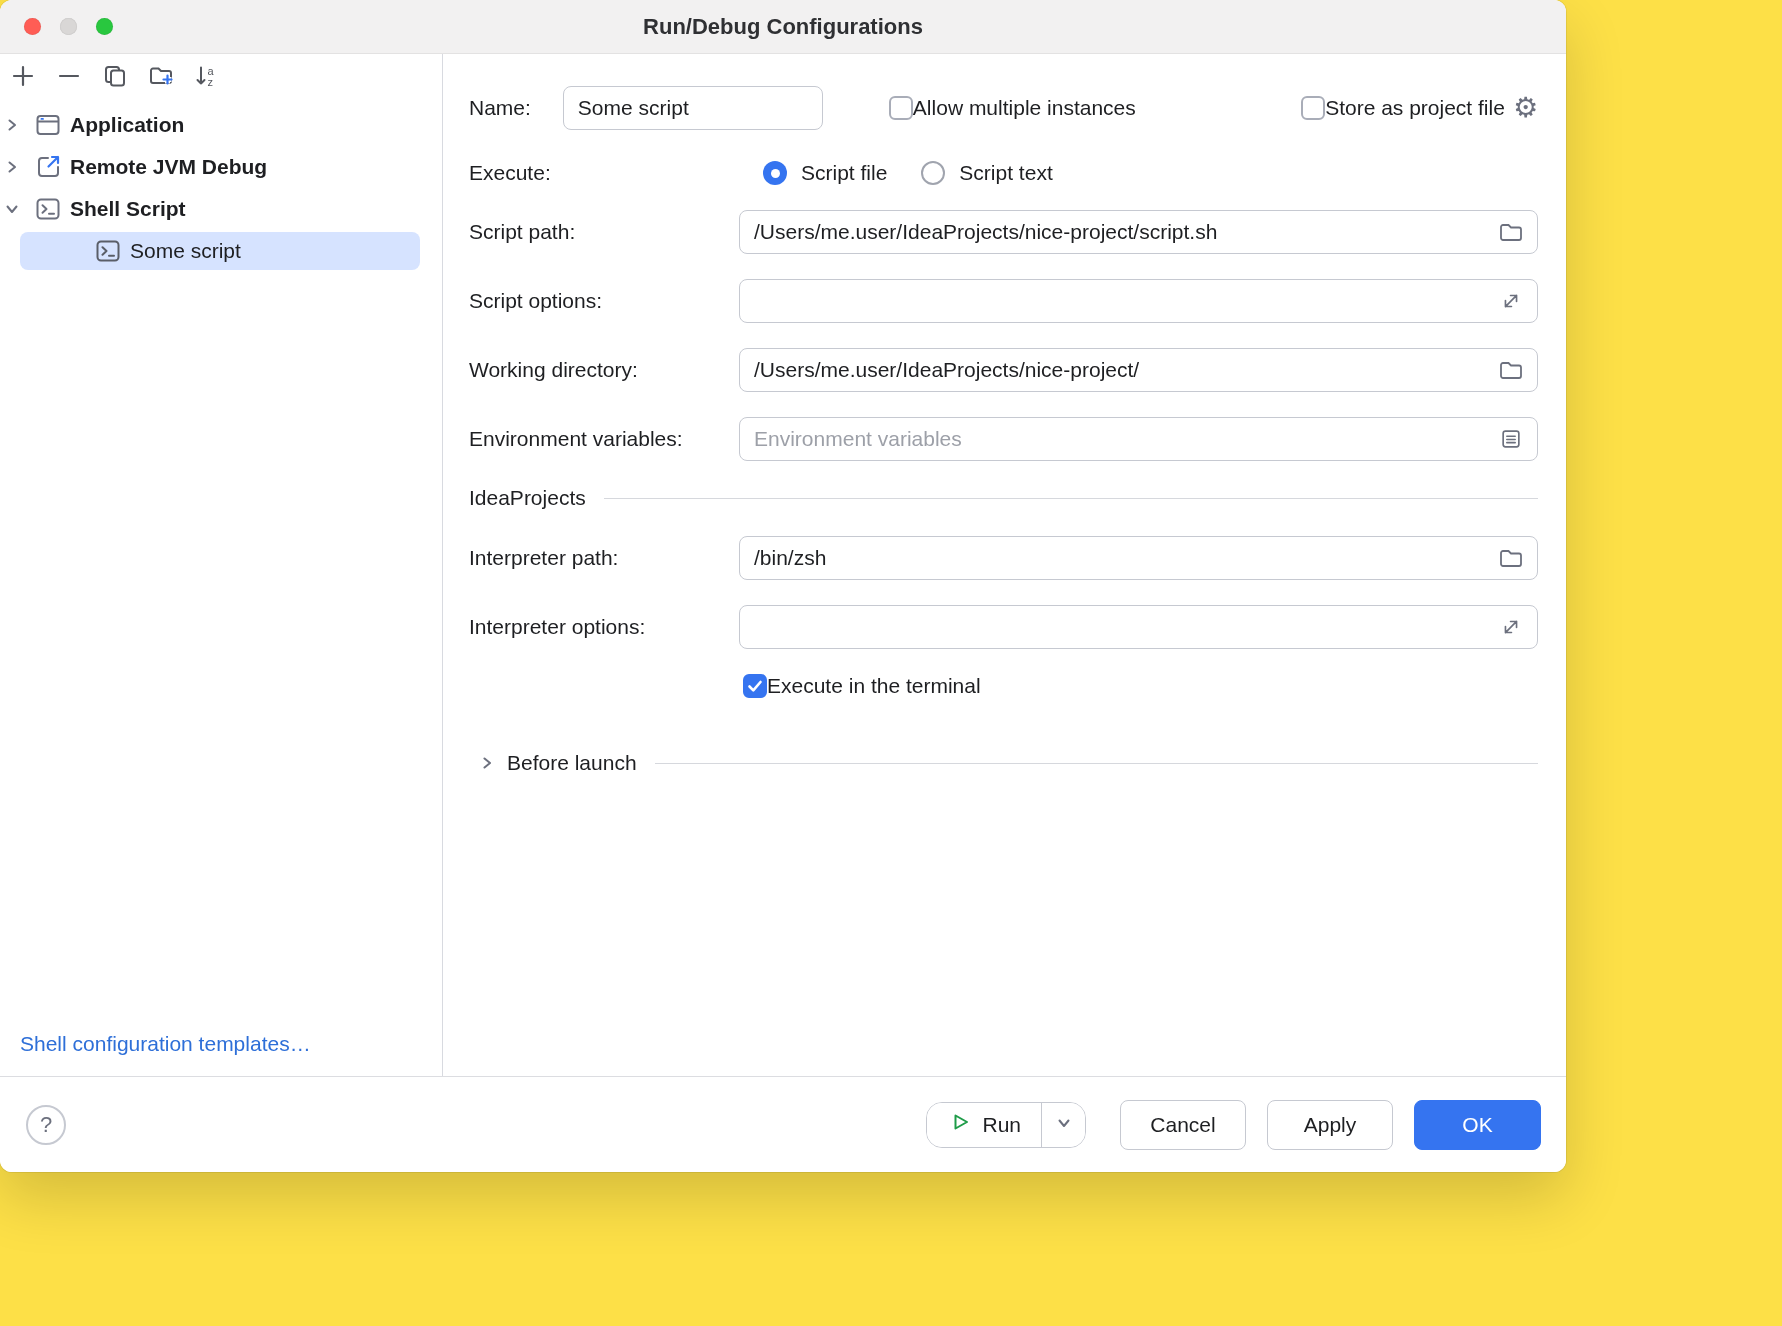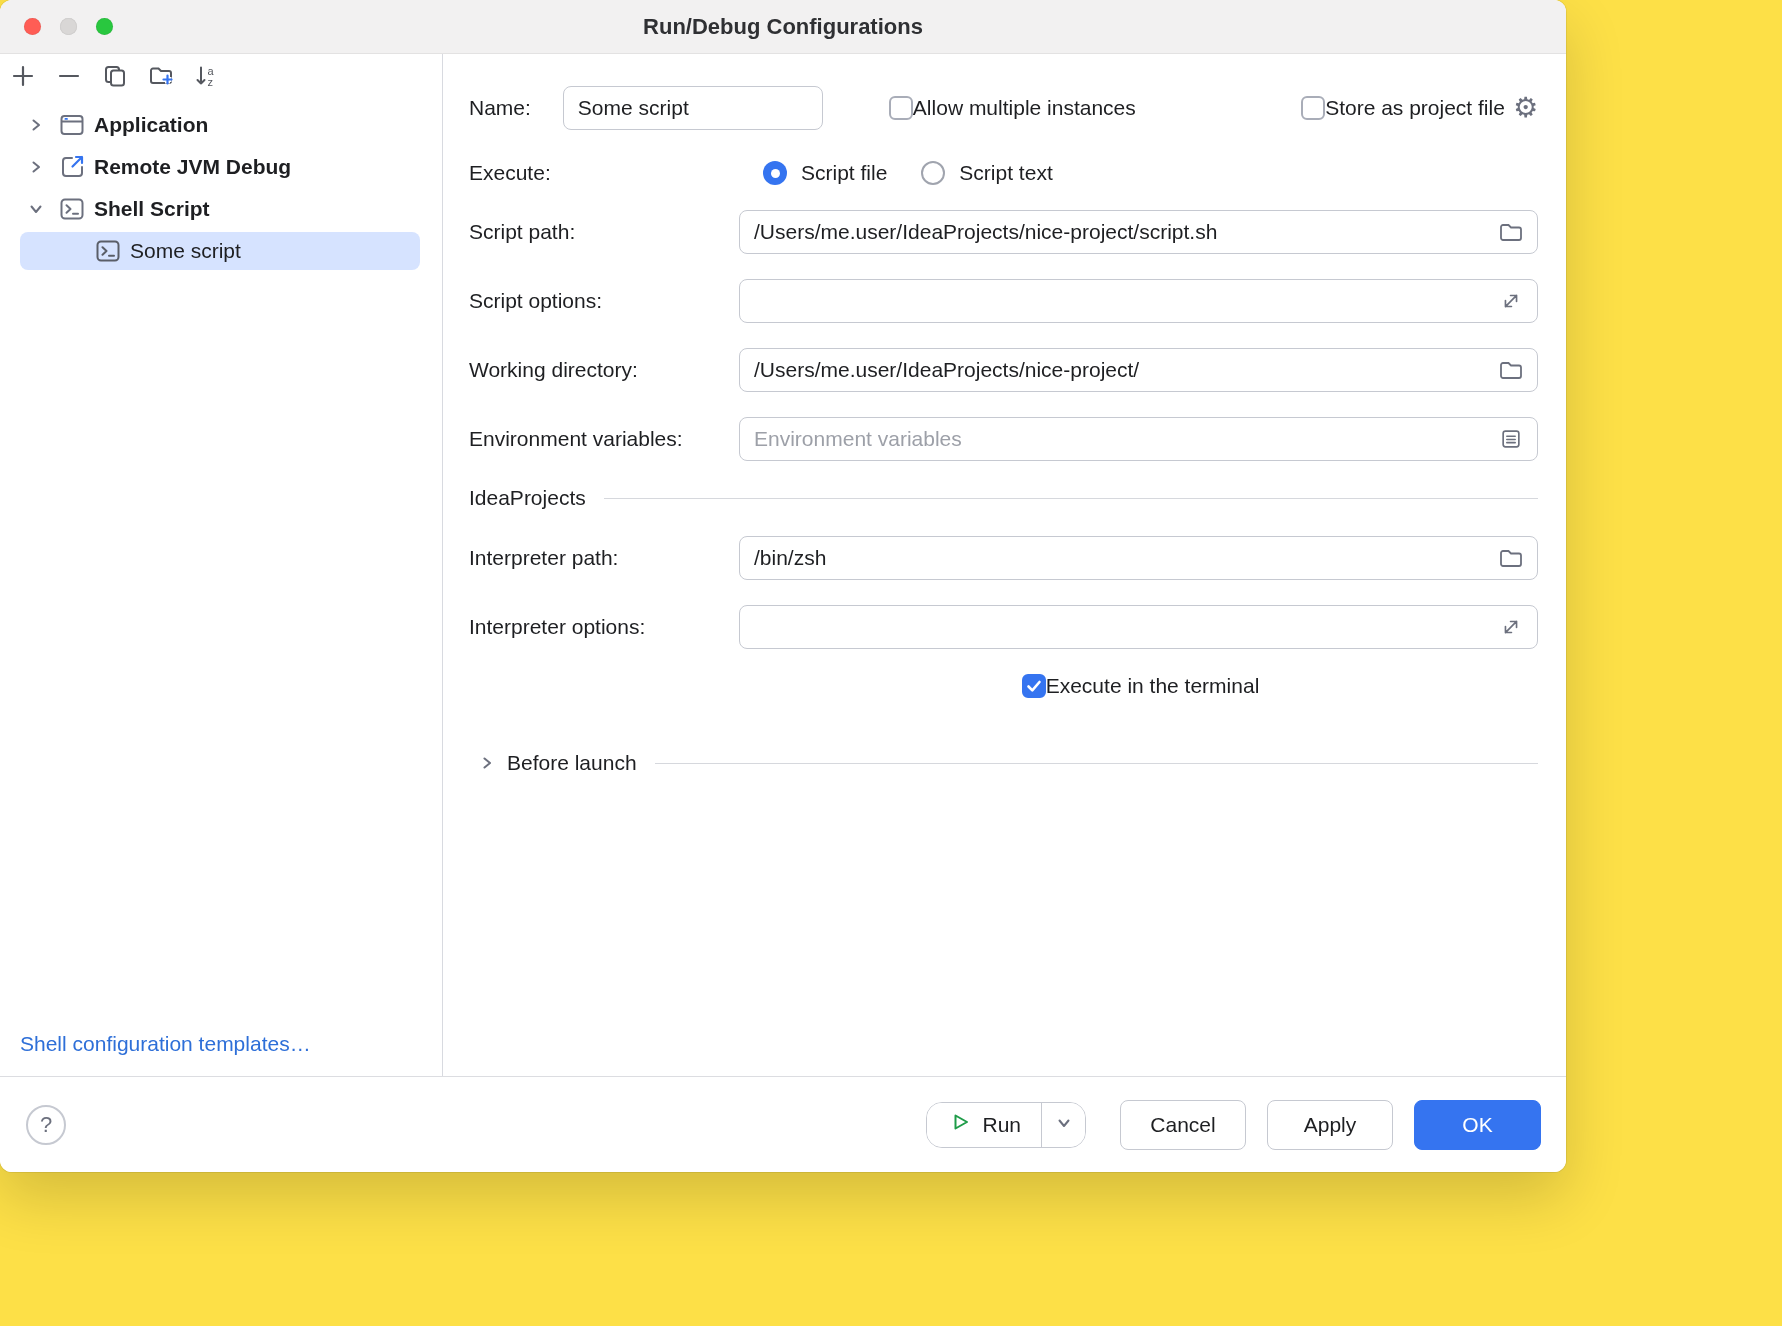--- a/index.html
+++ b/index.html
@@ -28,21 +28,21 @@
   .tl-zoom  { background:var(--traffic-zoom,#29c73f); }
   .title { font-size:22px; font-weight:700; color:#2f3033; }
 
   
   .content { flex:1; display:flex; min-height:0; }
 
   .sidebar { flex:0 0 443px; width:443px; border-right:1px solid #d8dae0; display:flex; flex-direction:column; }
   .sb-toolbar { height:46px; display:flex; align-items:center; padding-left:6px; gap:12px; }
   .tool { width:34px; height:34px; border:none; background:transparent; border-radius:6px; display:flex; align-items:center; justify-content:center; cursor:pointer; }
   .tree { flex:1; padding-top:4px; }
-  .tree-row { height:42px; display:flex; align-items:center; padding-left:24px; font-size:21px; cursor:pointer; }
+  .tree-row { height:42px; display:flex; align-items:center; font-size:21px; cursor:pointer; }
   .chev { width:24px; display:flex; align-items:center; justify-content:center; }
   .ticon { width:28px; height:28px; margin-left:10px; display:flex; align-items:center; justify-content:center; }
   .tlabel { margin-left:8px; white-space:nowrap; }
   .bold { font-weight:700; }
   .tree-row.selected {
     background:var(--selection-bg,#d6e3ff); margin:2px 22px 0 20px;
     border-radius:8px; height:38px; padding-left:74px;
   }
   .tree-row.selected .ticon { margin-left:0; }
   .edit-link { margin:0 0 20px 20px; margin-top:auto; color:var(--link,#2e6fd8); font-size:21px; text-decoration:none; cursor:pointer; white-space:nowrap; }
@@ -73,21 +73,21 @@
   .radio.on { background:var(--accent,#3574f0); position:relative; }
   .radio.on::after { content:""; position:absolute; left:50%; top:50%; width:9px; height:9px; margin:-4.5px 0 0 -4.5px; background:#fff; border-radius:50%; }
   .radio.off { border:2px solid #a0a4ae; background:#fff; }
   .radio-label { font-size:21px; }
   .input-wrap { flex:1; position:relative; display:flex; min-width:0; }
   .input-wrap .tinput { width:100%; padding-right:54px; }
   .trail-icon { position:absolute; right:13px; top:50%; transform:translateY(-50%); width:28px; height:28px; display:flex; align-items:center; justify-content:center; cursor:pointer; }
   .section-row { display:flex; align-items:center; margin:5px 0 26px 0; }
   .section-title { font-size:21px; margin-right:18px; }
   .hline { flex:1; height:1px; background:#d6d8dd; }
-  .term-row { margin-left:274px; margin-bottom:17px;justify-content:center; }
+  .term-row { margin-left:274px; margin-bottom:17px; }
   .before-row { display:flex; align-items:center; margin-top:53px; padding-left:6px; cursor:pointer; }
   .before-label { font-size:21px; margin:0 18px 0 8px; white-space:nowrap; }
 
   
   .footer { flex:0 0 96px; border-top:1px solid #dcdde1; background:#fff; display:flex; align-items:center; padding:0 25px 0 26px; }
   .help {
     width:40px; height:40px; border-radius:50%; border:2px solid #c6c9d1; background:#fff;
     color:#6c707e; font-size:22px; font-family:inherit; display:flex; align-items:center; justify-content:center; cursor:pointer;
   }
   .spacer { flex:1; }

